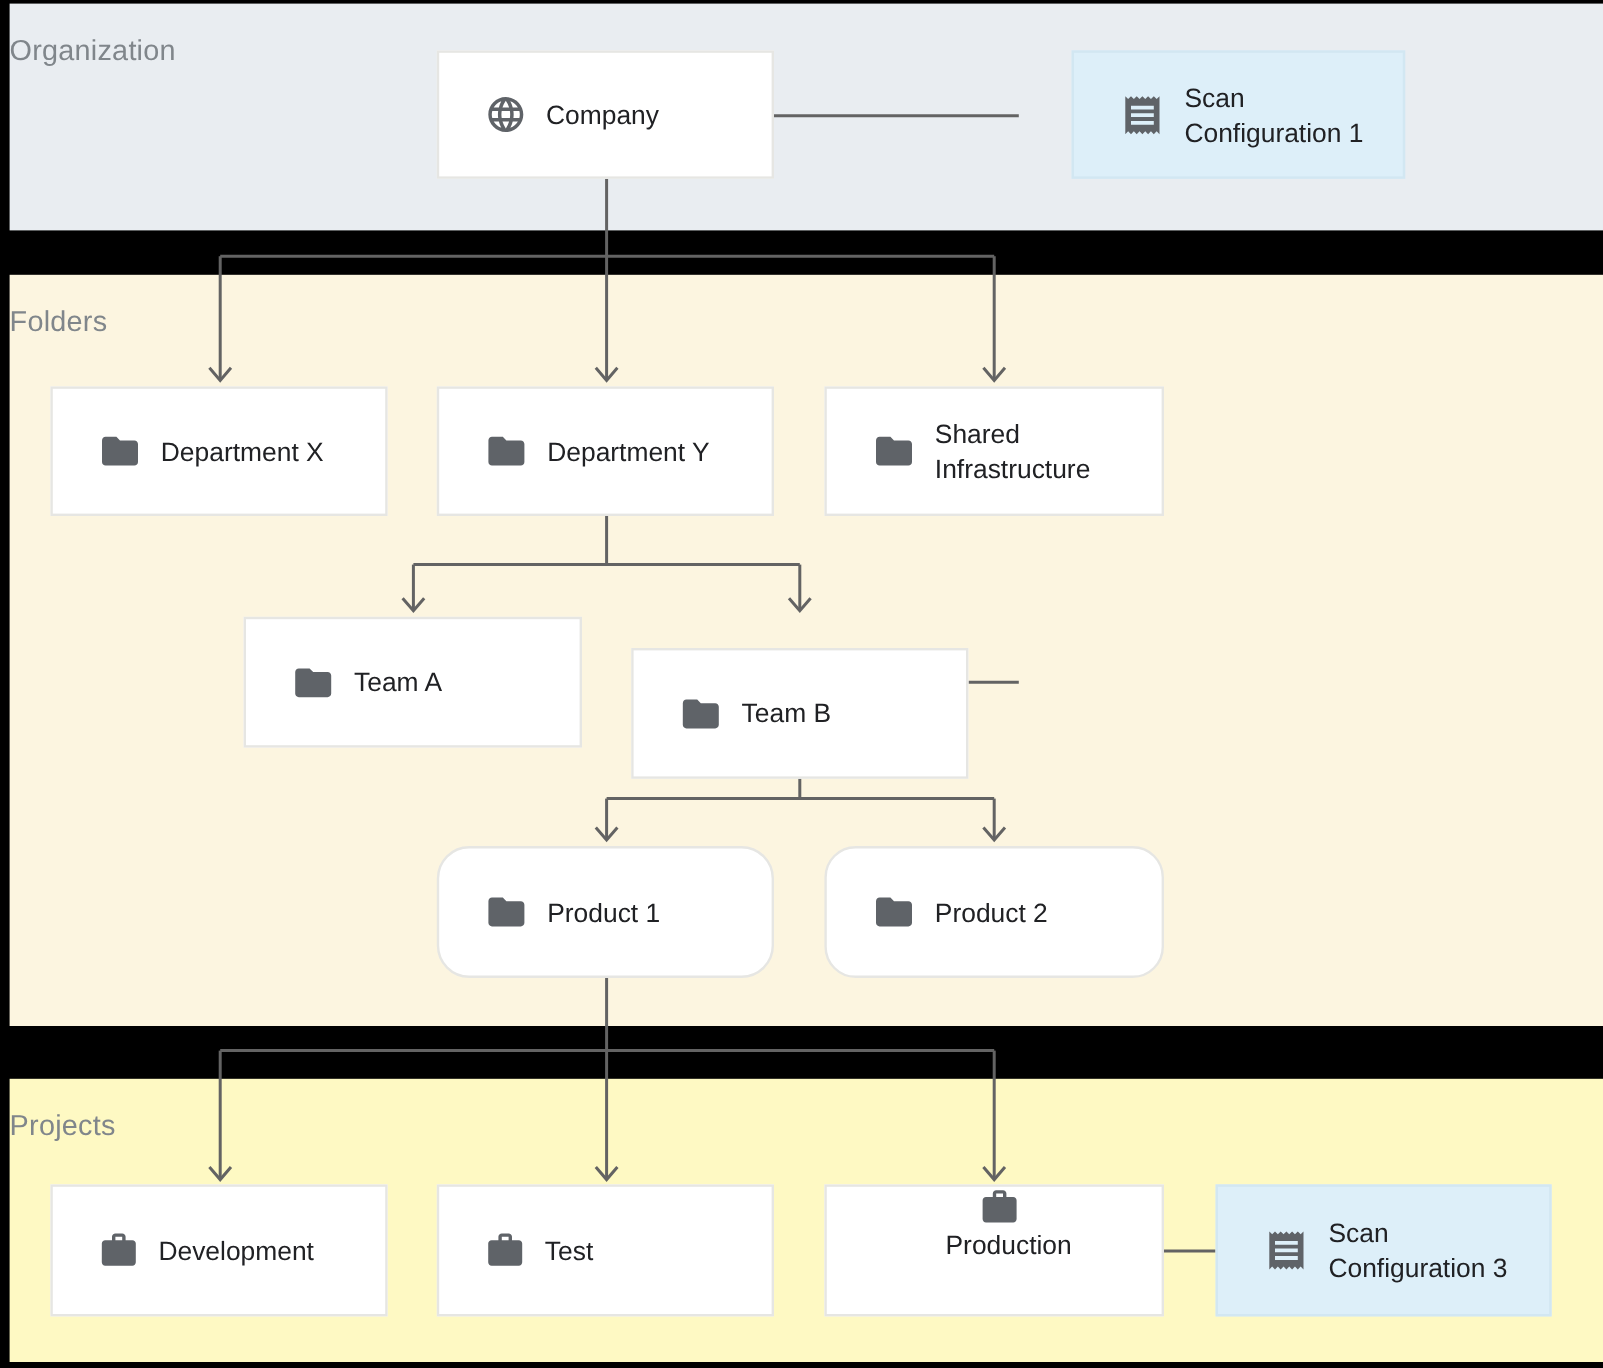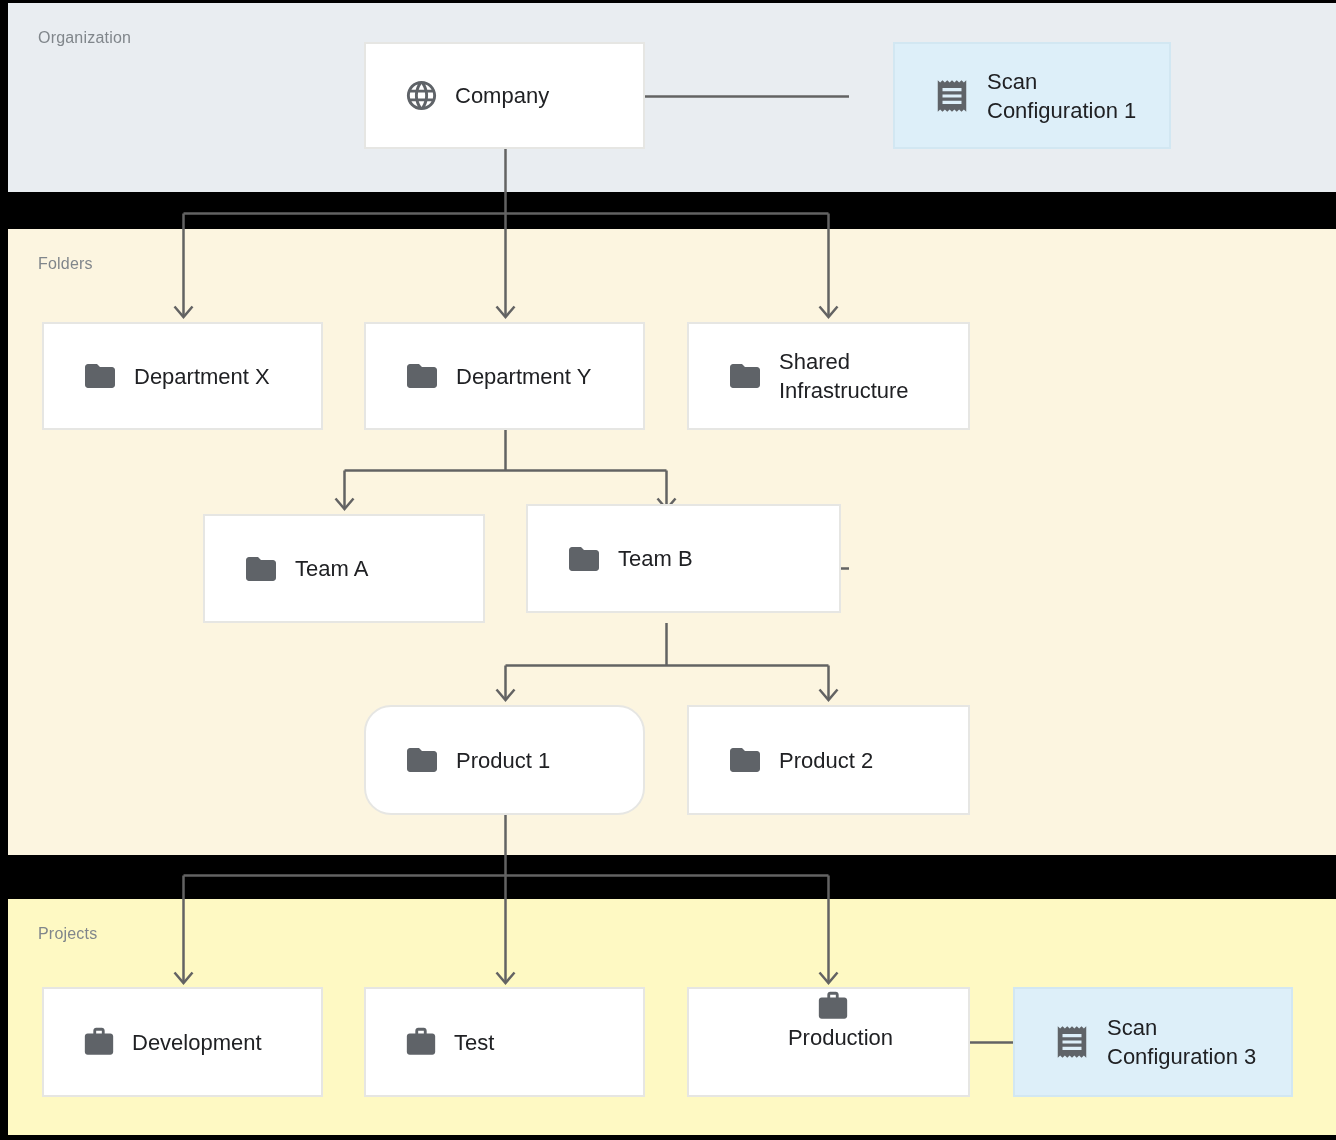--- a/index.html
+++ b/index.html
@@ -5,22 +5,22 @@
   html,body{margin:0;padding:0;background:#000;}
   .canvas{
     position:relative;width:1336px;height:1140px;background:#000;overflow:hidden;
     font-family:"Liberation Sans", sans-serif;
   }
   .section{position:absolute;left:8px;width:1328px;}
   .section-org{top:3px;height:189px;background:#e9edf1;}
   .section-folders{top:229px;height:626px;background:#fcf5e0;}
   .section-projects{top:899px;height:236px;background:#fef9c3;}
   .section-label{
-    position:absolute;left:30px;top:26px;
-    font-size:16px;color:#80868b;letter-spacing:.2px;
+    position:absolute;left:0;top:26px;
+    font-size:24px;color:#80868b;letter-spacing:.2px;
   }
   svg.connectors{position:absolute;left:0;top:0;z-index:2;}
   .section{z-index:1;}
   .node{
     position:absolute;z-index:3;box-sizing:border-box;
     display:flex;align-items:center;
     padding:0 14px 0 38px;
     background:#fff;border:2px solid #e6e6e3;
   }
   .node.scan{background:#ddeff9;border:2px solid #d2e7f2;}
@@ -132,40 +132,40 @@
 
   <div class="node" style="left:203px;top:514px;width:282px;height:109px;">
     <span class="icon">
       <svg width="36" height="36" viewBox="0 0 24 24">
           <path d="M10 4H4c-1.1 0-1.99.9-1.99 2L2 18c0 1.1.9 2 2 2h16c1.1 0 2-.9 2-2V8c0-1.1-.9-2-2-2h-8l-2-2z"></path>
         </svg>
     </span>
     <span class="label">Team A</span>
   </div>
 
-  <div class="node" style="left:526px;top:504px;width:315px;height:109px;text-align:right;">
+  <div class="node" style="left:526px;top:540px;width:281px;height:109px;text-align:right;">
     <span class="icon">
       <svg width="36" height="36" viewBox="0 0 24 24">
           <path d="M10 4H4c-1.1 0-1.99.9-1.99 2L2 18c0 1.1.9 2 2 2h16c1.1 0 2-.9 2-2V8c0-1.1-.9-2-2-2h-8l-2-2z"></path>
         </svg>
     </span>
     <span class="label">Team B</span>
   </div>
 
 
   <div class="node" style="left:364px;top:705px;width:281px;height:110px;border-radius:27px;">
     <span class="icon">
       <svg width="36" height="36" viewBox="0 0 24 24">
           <path d="M10 4H4c-1.1 0-1.99.9-1.99 2L2 18c0 1.1.9 2 2 2h16c1.1 0 2-.9 2-2V8c0-1.1-.9-2-2-2h-8l-2-2z"></path>
         </svg>
     </span>
     <span class="label">Product 1</span>
   </div>
 
-  <div class="node" style="left:687px;top:705px;width:283px;height:110px;">
+  <div class="node" style="left:687px;top:705px;width:283px;height:110px;border-radius:26px;">
     <span class="icon">
       <svg width="36" height="36" viewBox="0 0 24 24">
           <path d="M10 4H4c-1.1 0-1.99.9-1.99 2L2 18c0 1.1.9 2 2 2h16c1.1 0 2-.9 2-2V8c0-1.1-.9-2-2-2h-8l-2-2z"></path>
         </svg>
     </span>
     <span class="label">Product 2</span>
   </div>
 
   <div class="node" style="left:42px;top:987px;width:281px;height:110px;">
     <span class="icon">

